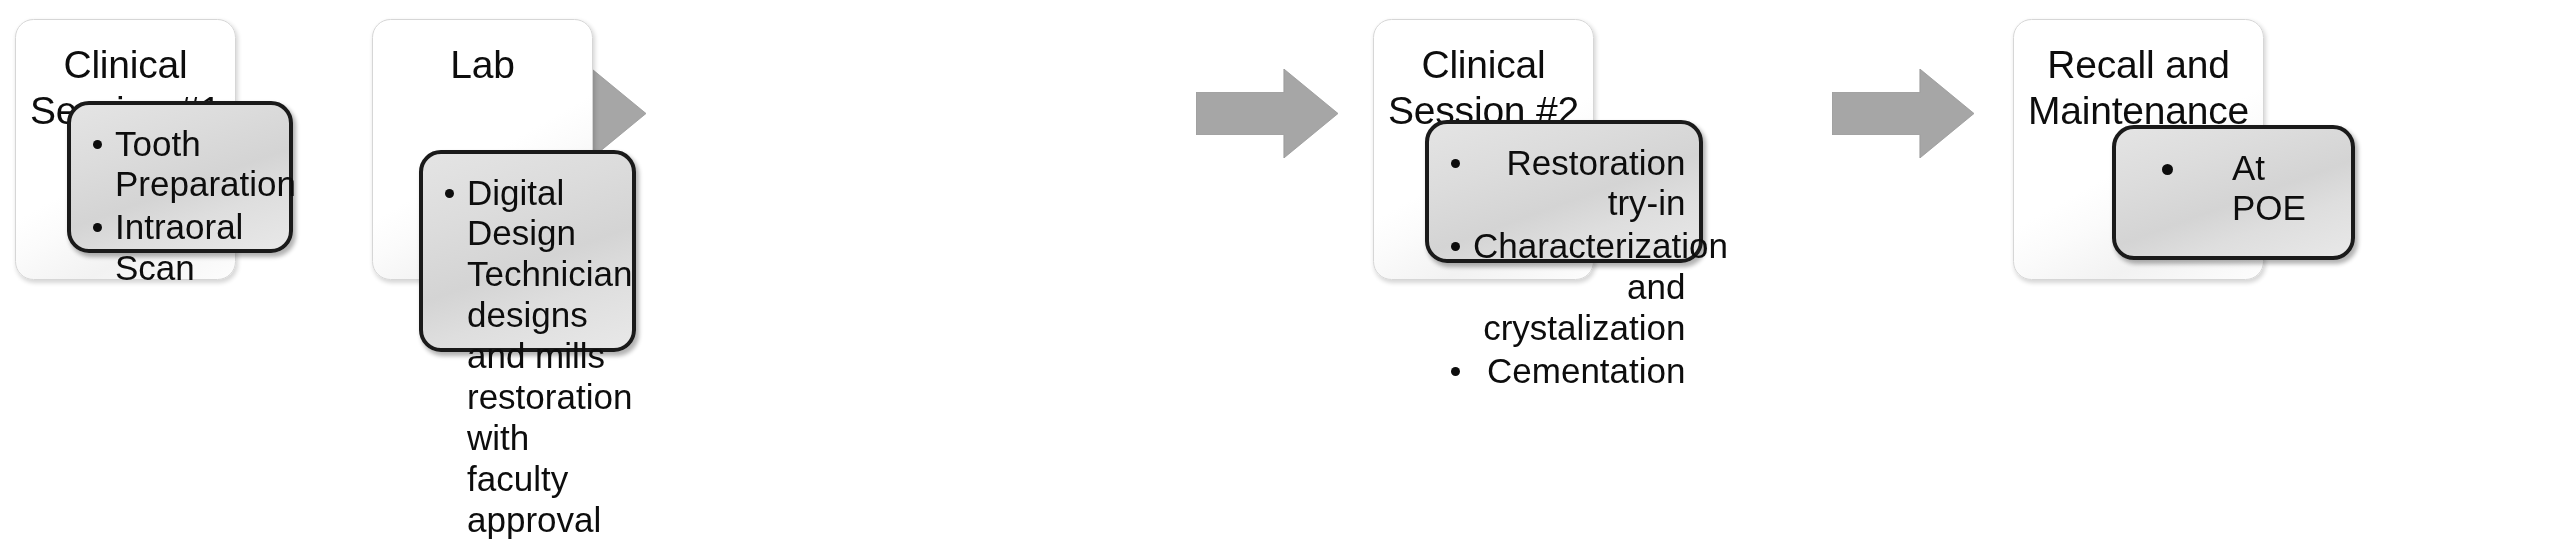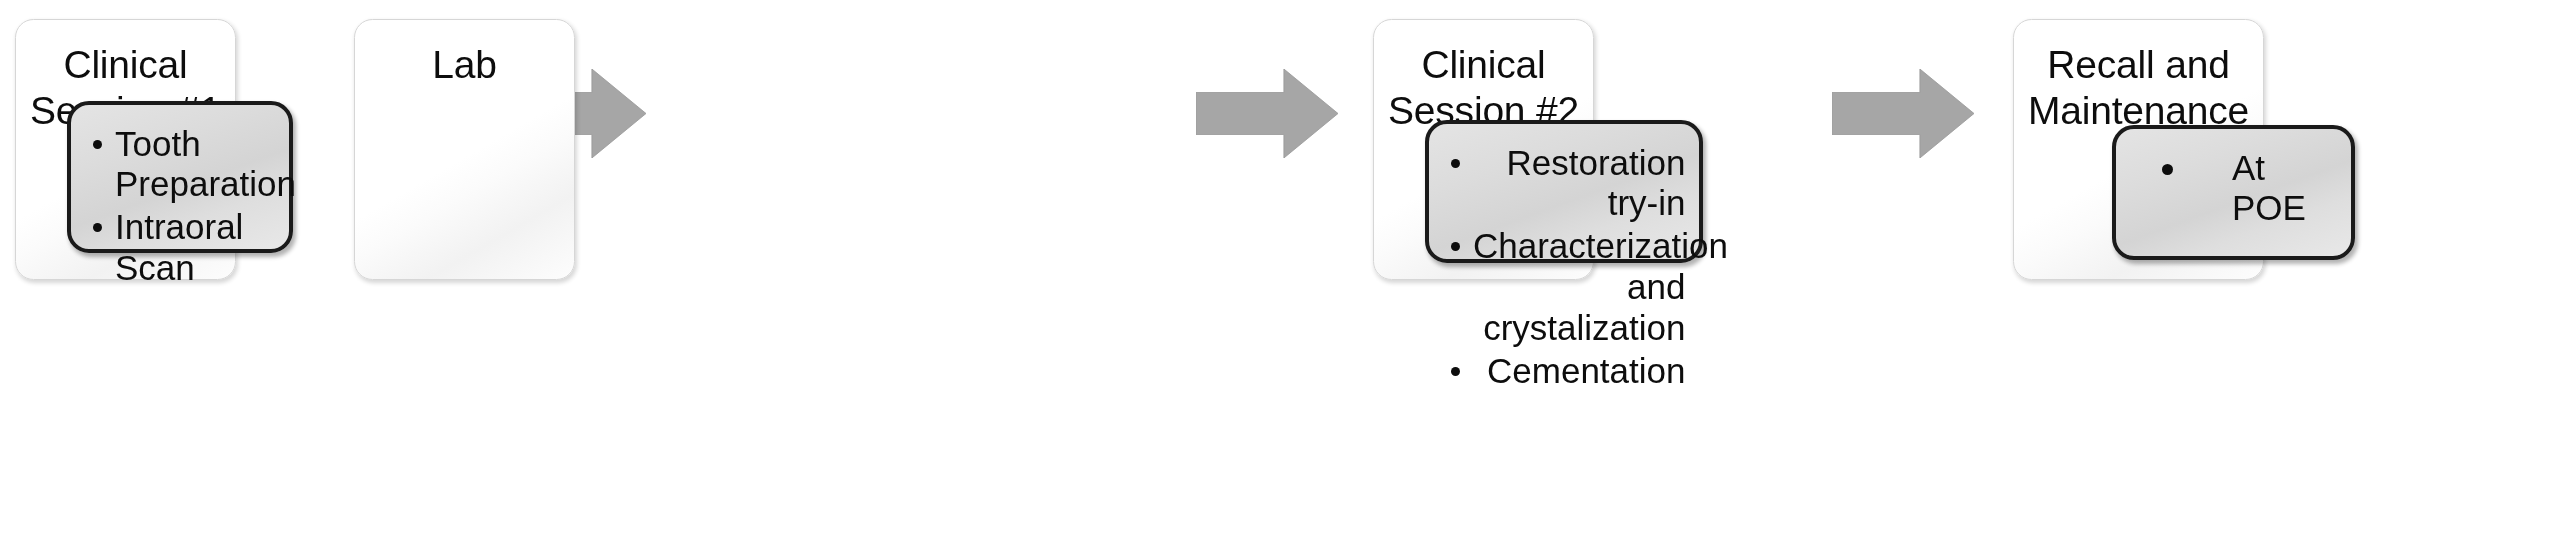--- a/index.html
+++ b/index.html
@@ -135,23 +135,31 @@
       </ul>
     </div>
   </div>
 
   <div class="arrow" style="left:504px; top:69px;">
     <svg viewBox="0 0 168 106" preserveAspectRatio="none">
       <polygon points="0,28 104,28 104,0 168,53 104,106 104,78 0,78" fill="#a6a6a6" stroke="#9a9a9a" stroke-width="1"></polygon>
     </svg>
   </div>
 
-  <div class="stage" style="left:354px; width:758px;text-decoration:underline;">
+  <div class="stage" style="left:372px; width:758px;text-decoration:underline;">
     <div class="title-card" style="left:0px; top:18.5px; width:221px; height:261px;">
       <div class="title-text">Lab</div>
+    </div>
+    <div class="bullet-box" style="left:47px; top:150px; width:217px; height:202px;">
+      <ul class="bullet-list">
+        <li class="bullet-item">
+          <span class="dot"></span>
+          <span>Digital Design Technician designs and mills restoration with faculty approval</span>
+        </li>
+      </ul>
     </div>
   </div>
 
   <div class="arrow" style="left:1196px; top:69px;">
     <svg viewBox="0 0 168 106" preserveAspectRatio="none">
       <polygon points="0,28 104,28 104,0 168,53 104,106 104,78 0,78" fill="#a6a6a6" stroke="#9a9a9a" stroke-width="1"></polygon>
     </svg>
   </div>
 
   <div class="stage" style="left:1373px; width:623px;">

